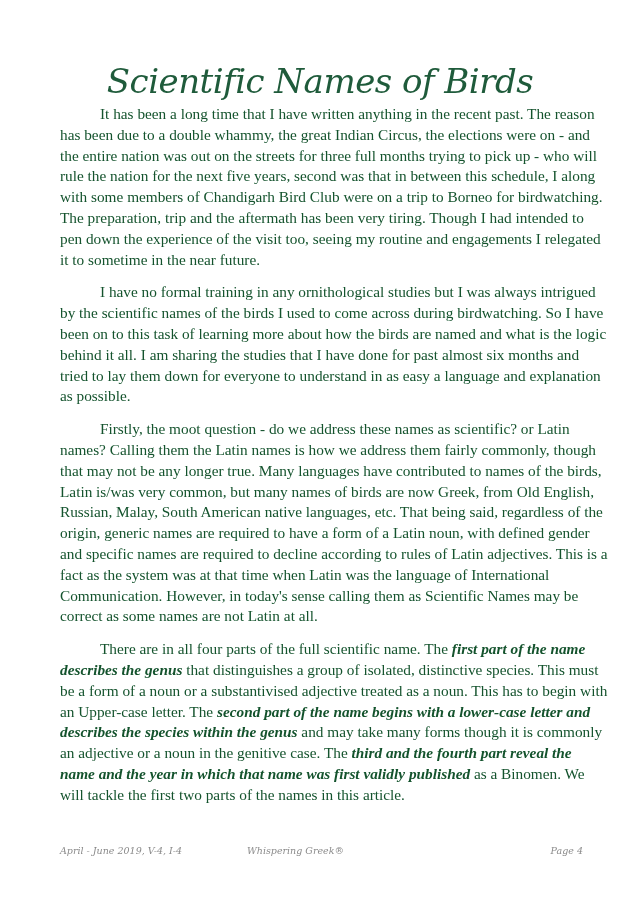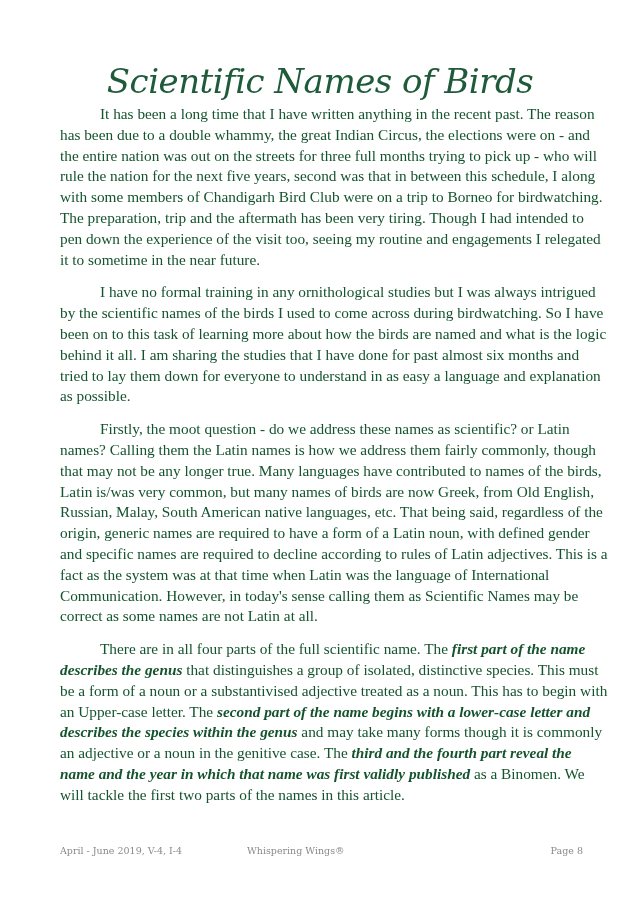--- a/index.html
+++ b/index.html
@@ -54,20 +54,21 @@
       font-weight: bold;
       font-style: italic;
     }
     .footer {
       position: absolute;
       left: 0;
       top: 845px;
       width: 640px;
       height: 16px;
       font-family: "DejaVu Serif", "Liberation Serif", serif;
+      font-style: italic;
       font-size: 9.5px;
       color: #8a8a8a;
     }
     .footer span {
       position: absolute;
       top: 0;
       white-space: nowrap;
     }
     .footer .left { left: 60px; }
     .footer .center { left: 247px; }
@@ -87,16 +88,16 @@
       <span>I have no formal training in any ornithological studies but I was always intrigued by the scientific names of the birds I used to come across during birdwatching. So I have been on to this task of learning more about how the birds are named and what is the logic behind it all. I am sharing the studies that I have done for past almost six months and tried to lay them down for everyone to understand in as easy a language and explanation as possible.</span>
     </p>
     <p>
       <span>Firstly, the moot question - do we address these names as scientific? or Latin names? Calling them the Latin names is how we address them fairly commonly, though that may not be any longer true. Many languages have contributed to names of the birds, Latin is/was very common, but many names of birds are now Greek, from Old English, Russian, Malay, South American native languages, etc. That being said, regardless of the origin, generic names are required to have a form of a Latin noun, with defined gender and specific names are required to decline according to rules of Latin adjectives. This is a fact as the system was at that time when Latin was the language of International Communication. However, in today's sense calling them as Scientific Names may be correct as some names are not Latin at all.</span>
     </p>
     <p><span>There are in all four parts of the full scientific name. The </span><span class="bi">first part of the name describes the genus</span><span> that distinguishes a group of isolated, distinctive species. This must be a form of a noun or a substantivised adjective treated as a noun. This has to begin with an Upper-case letter. The </span><span class="bi">second part of the name begins with a lower-case letter and describes the species within the genus</span><span> and may take many forms though it is commonly an adjective or a noun in the genitive case. The </span><span class="bi">third and the fourth part reveal the name and the year in which that name was first validly published</span><span> as a Binomen. We will tackle the first two parts of the names in this article.</span></p>
   </div>
 
   <div class="footer">
     <span class="left">April - June 2019, V-4, I-4</span>
-    <span class="center">Whispering Wings®</span>
-    <span class="right">Page 8</span>
+    <span class="center">Whispering Greek®</span>
+    <span class="right">Page 4</span>
   </div>
 </div>
 
 </body></html>

